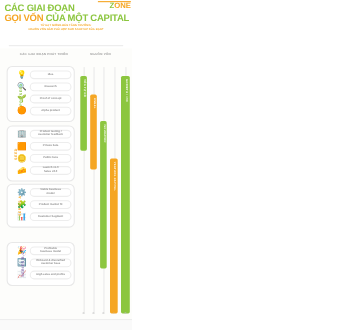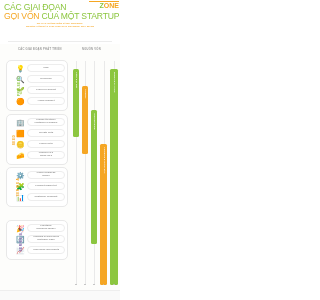--- a/index.html
+++ b/index.html
@@ -8,21 +8,21 @@
     background:#ffffff;
     font-family:"Liberation Sans", sans-serif;
     -webkit-font-smoothing:antialiased;
   }
   .page{position:relative;width:120px;height:300px;background:#fdfdfb;}
 
   
   .header{position:relative;height:44px;background:#ffffff;padding:3px 4px 0 4px;box-sizing:border-box;}
   .title-wrap{position:relative;}
   .title-line{
-    font-weight:normal;letter-spacing:-0.2px;line-height:9px;
+    font-weight:bold;letter-spacing:-0.2px;line-height:9px;
     color:#8cc63f;font-size:8.6px;white-space:nowrap;
   }
   .title-line.l2{color:#f5a623;}
   .t-green{color:#8cc63f;}
   .t-orange{color:#f5a623;}
   .logo{
     position:absolute;right:1px;top:2px;
     display:flex;align-items:center;gap:0px;
     font-size:7px;font-weight:bold;line-height:8px;
   }
@@ -115,21 +115,21 @@
       <span class="z">Z</span>
         <span class="one">ONE</span>
         <span class="e"></span>
     </div>
     <div class="title-wrap">
       <div class="title-line l1">
         <span class="t-green">CÁC GIAI ĐOẠN</span>
       </div>
       <div class="title-line l2">
         <span class="t-orange">GỌI VỐN</span>
-        <span class="t-green">CỦA MỘT STARTUP</span>
+        <span class="t-green">CỦA MỘT CAPITAL</span>
       </div>
     </div>
     <div class="subtitle">
       <div>TỪ HẠT GIỐNG ĐẾN TĂNG TRƯỞNG:</div>
       <div>NGUỒN VỐN NÀO PHÙ HỢP CHO STARTUP CỦA BẠN?</div>
     </div>
     <div class="hdr-rule"></div>
   </div>
 
   <div class="colheads">

